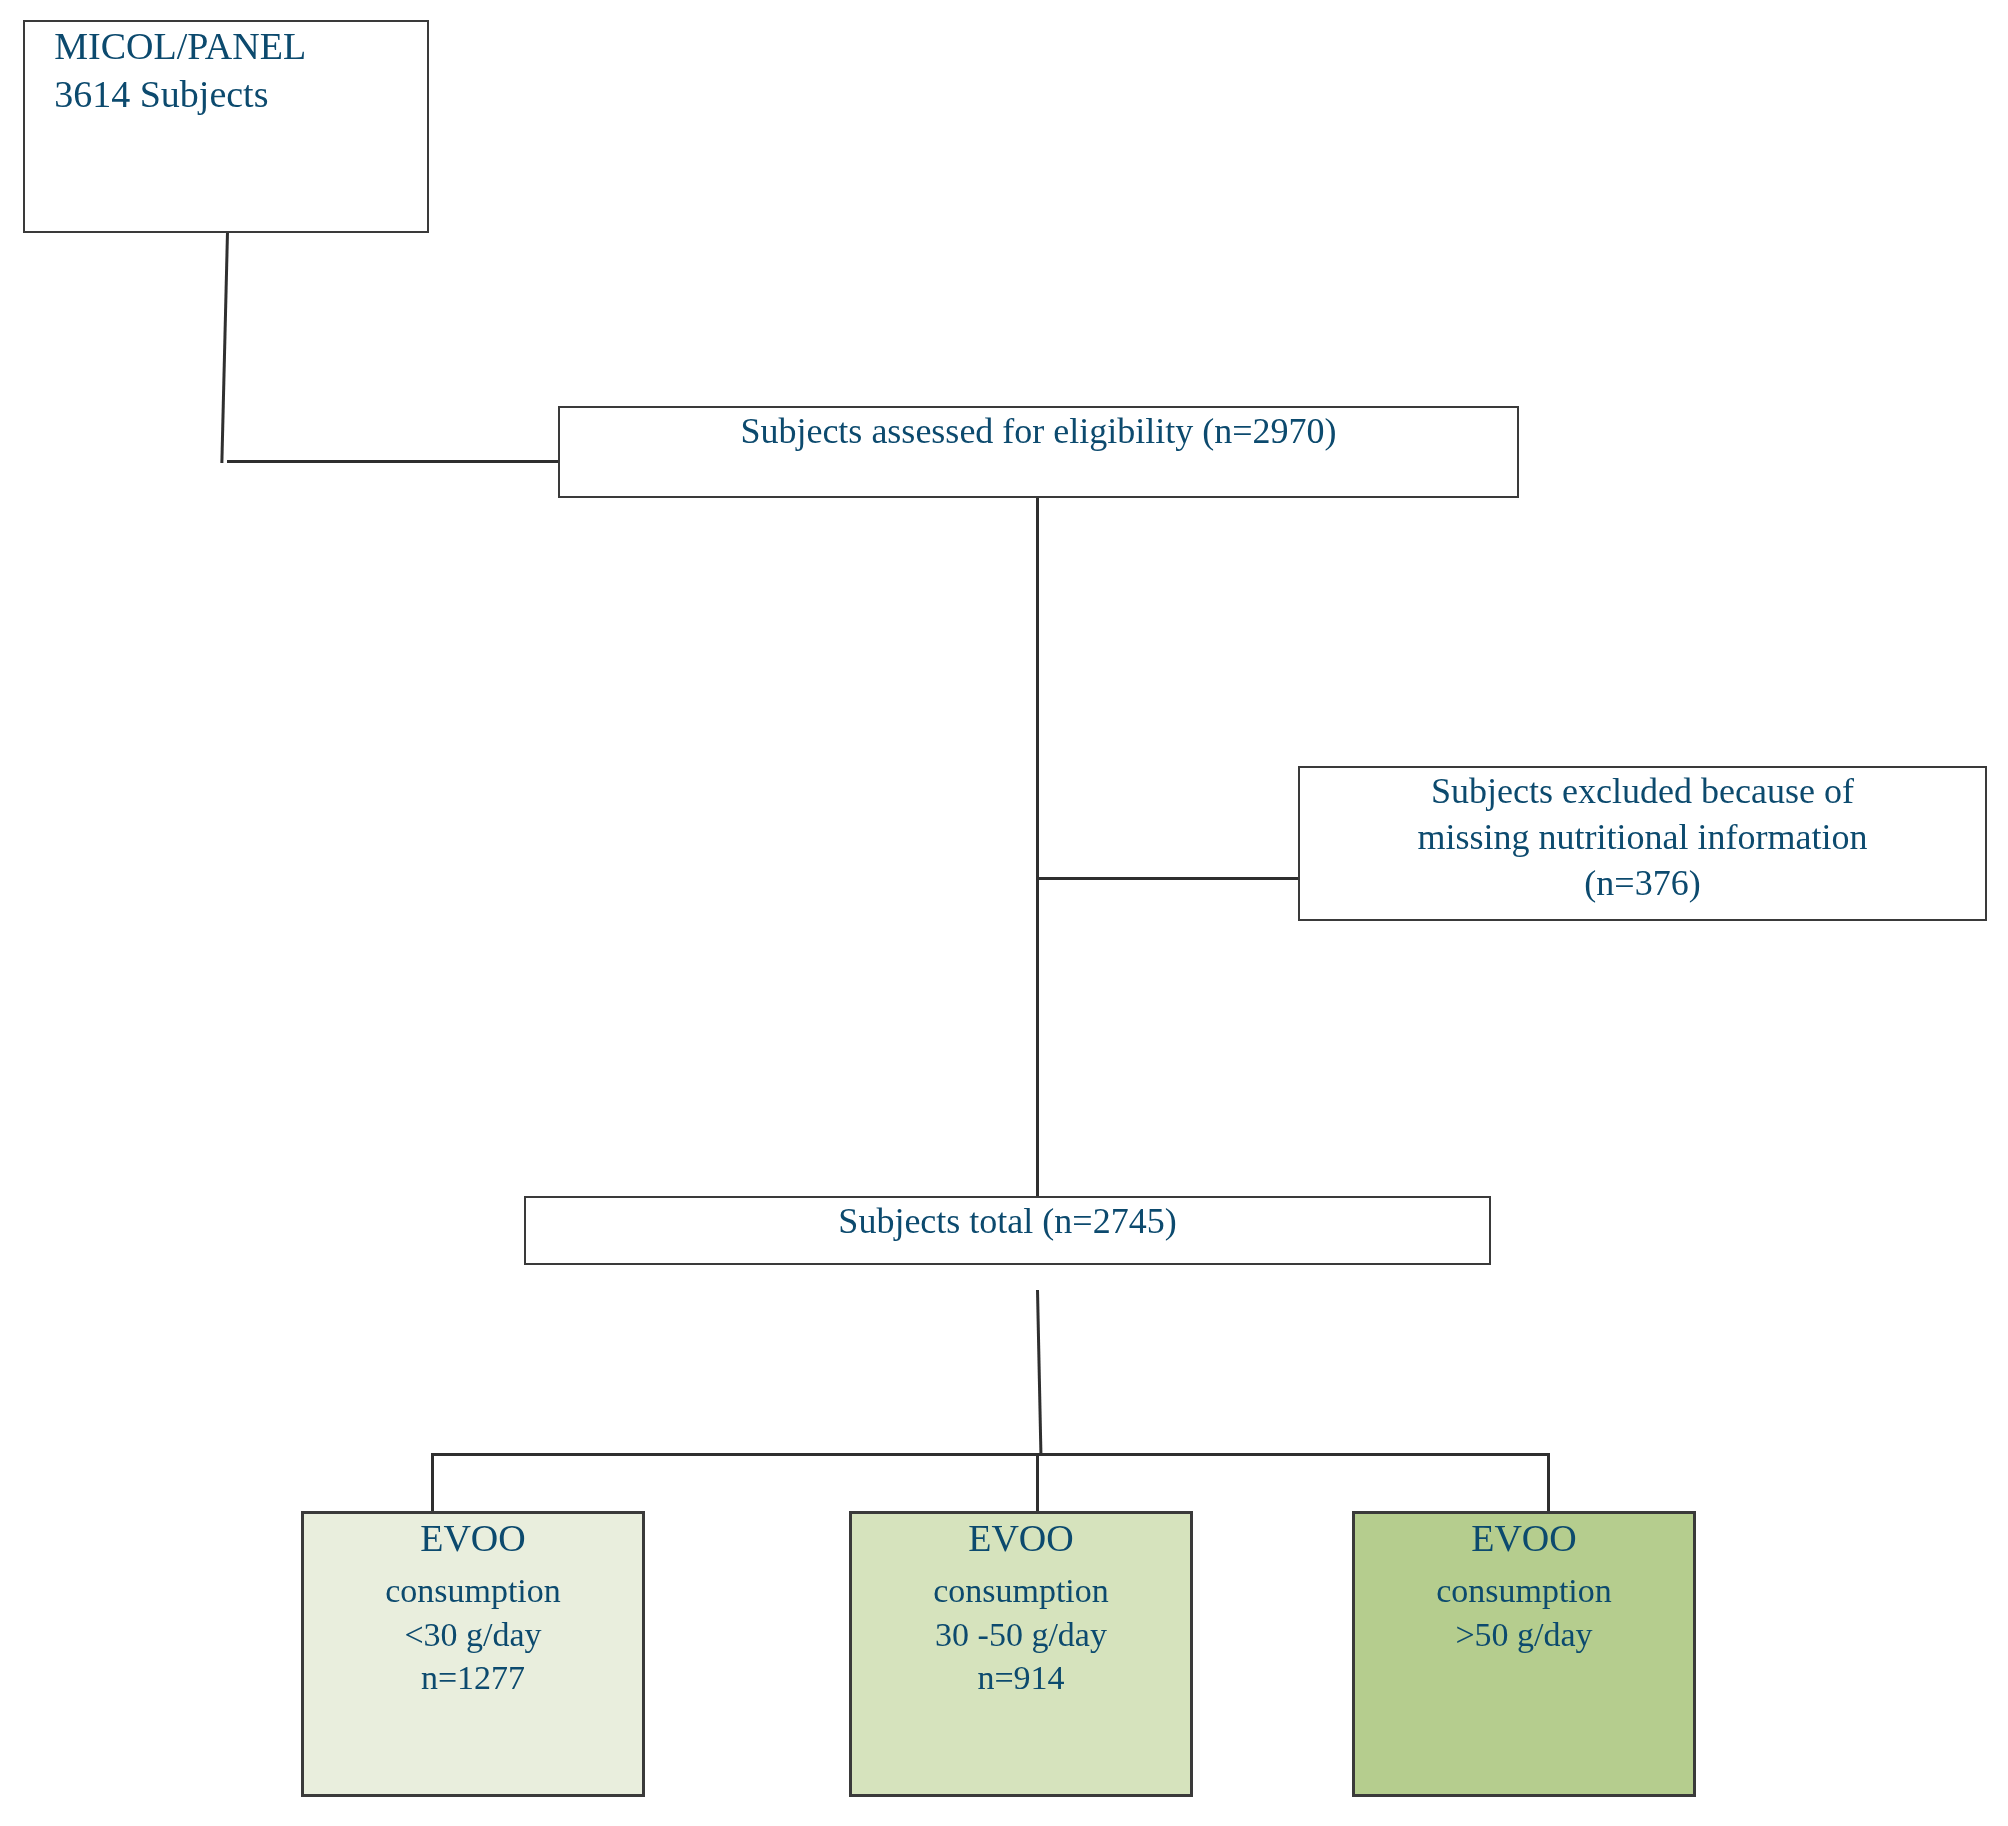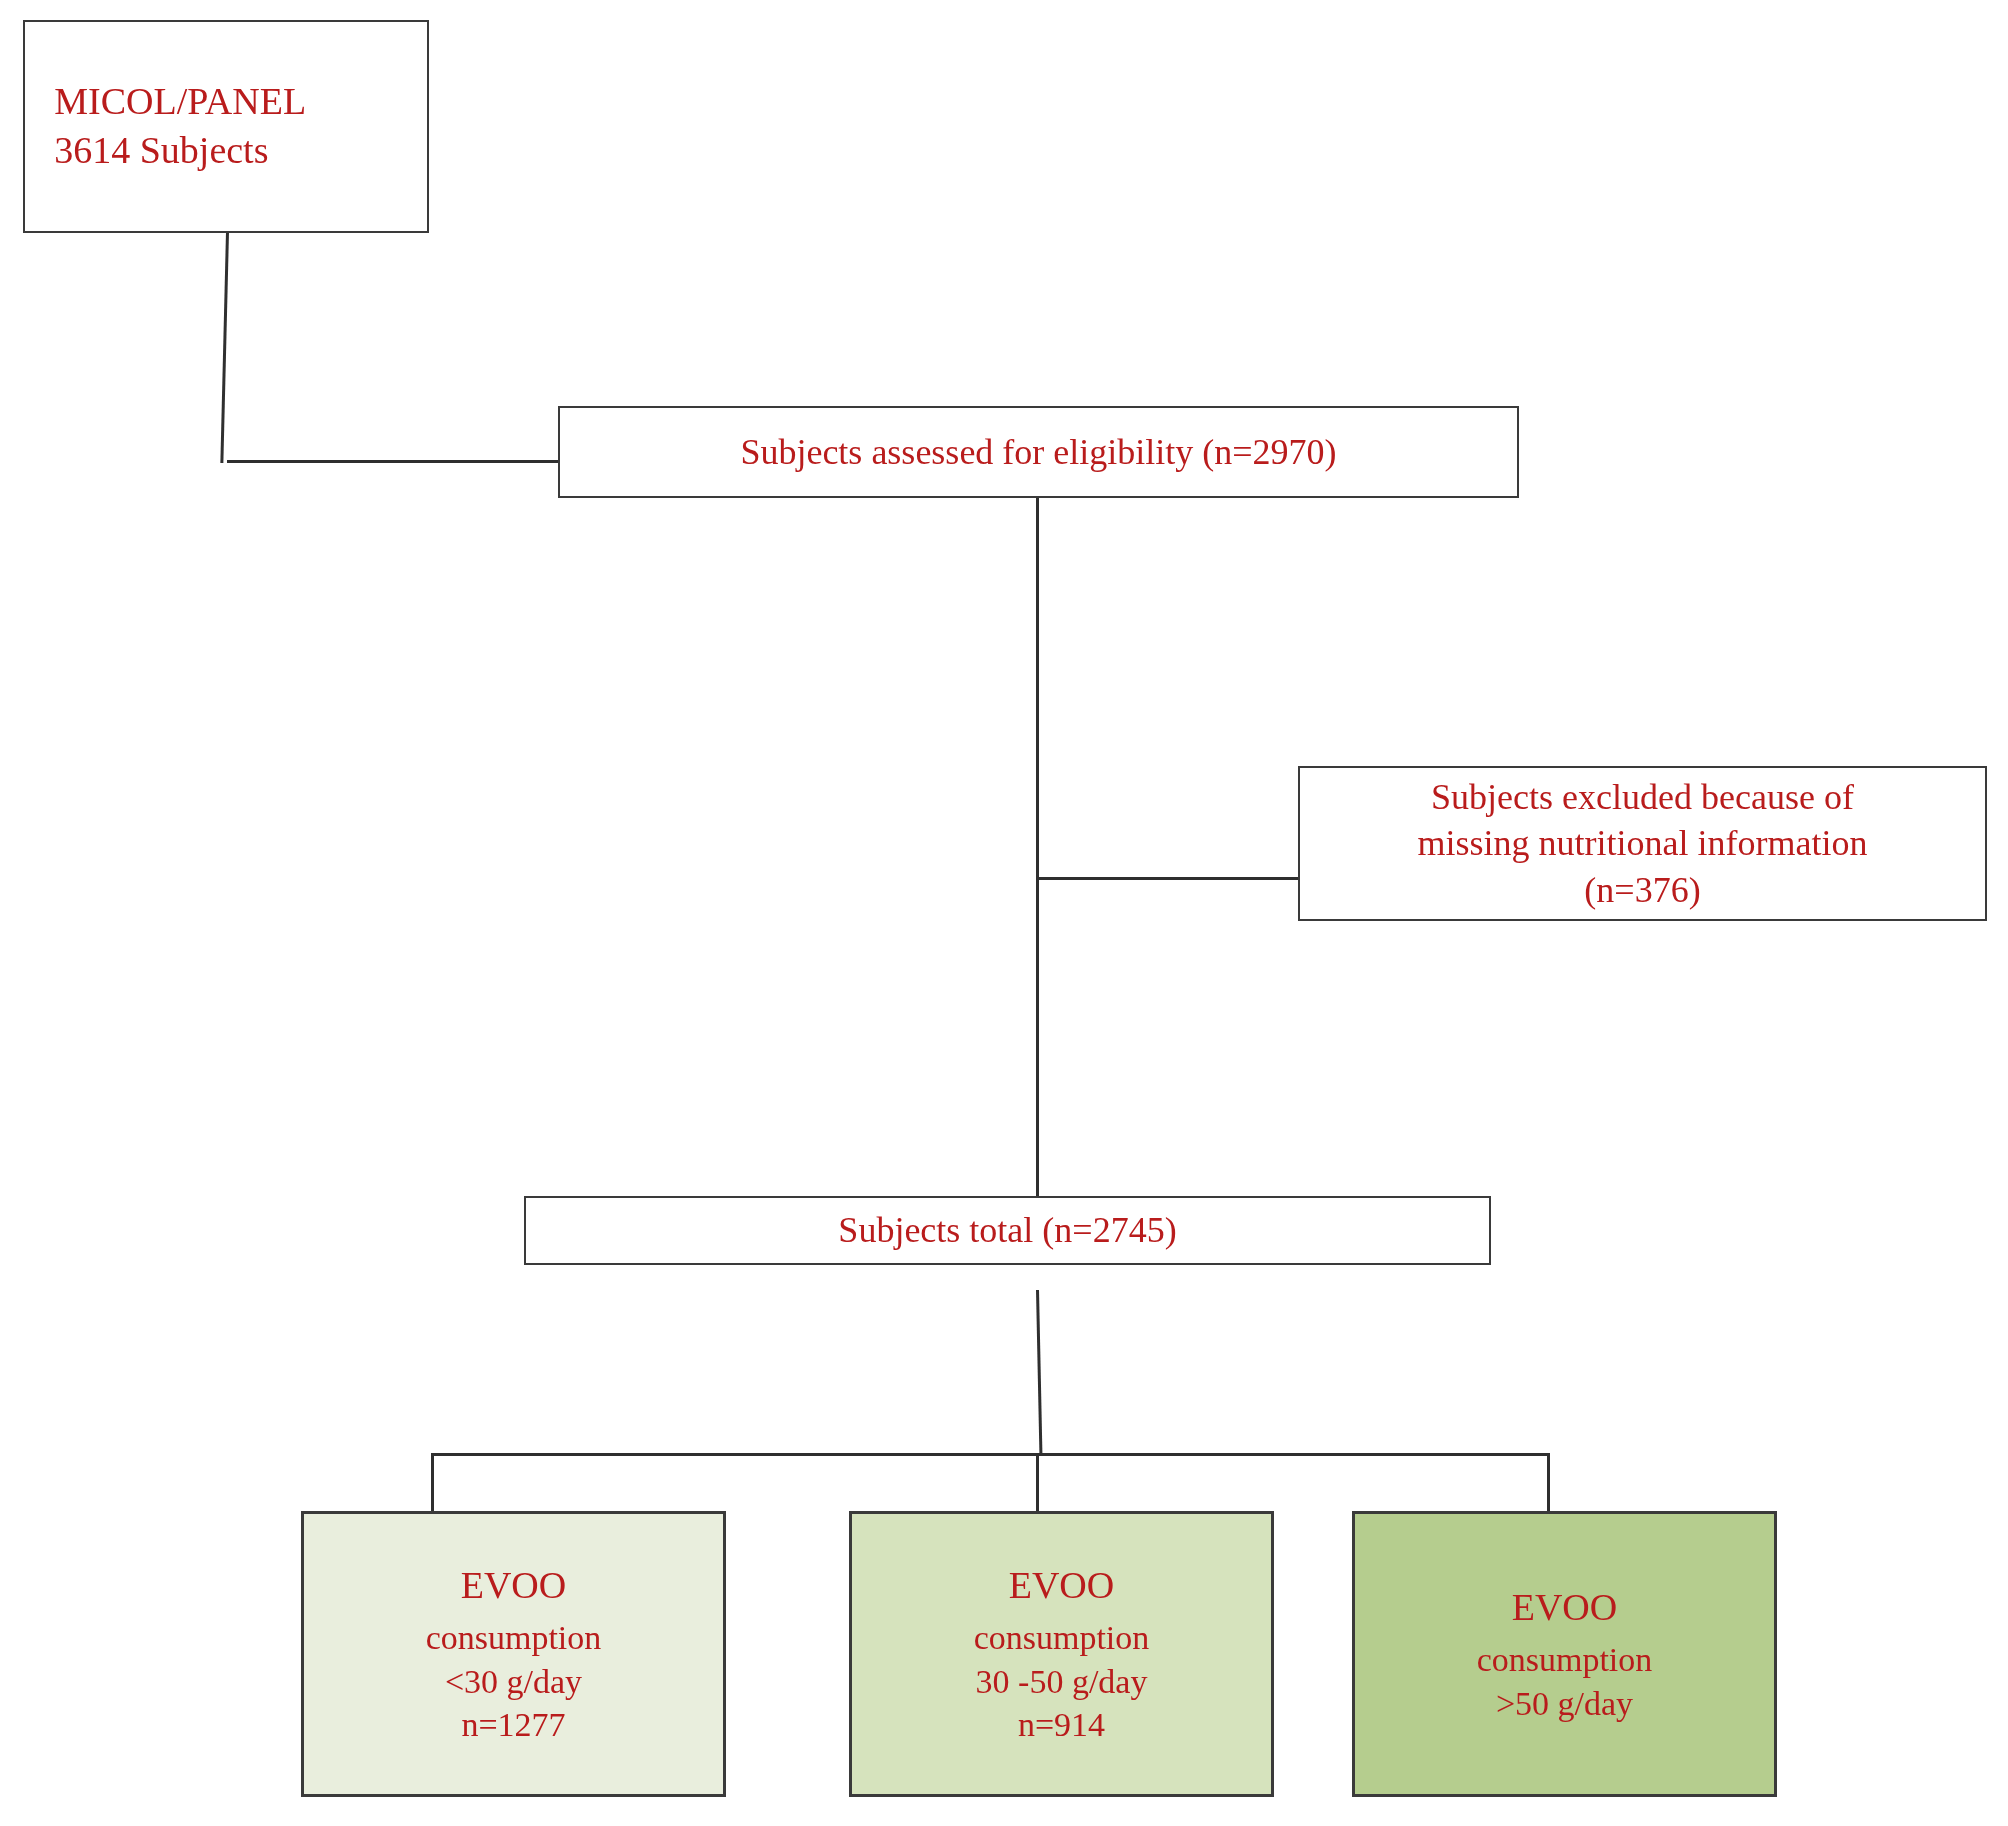--- a/index.html
+++ b/index.html
@@ -13,24 +13,23 @@
     width: 2008px;
     height: 1826px;
     background: #ffffff;
     font-family: "Liberation Serif", "DejaVu Serif", serif;
     overflow: hidden;
   }
   .node {
     position: absolute;
     box-sizing: border-box;
     display: flex;
-    align-items: center;
     justify-content: center;
     text-align: center;
-    color: #b91c1c;
+    color: #0c4a6e;
     border: 2.5px solid #3a3a3a;
     background: #ffffff;
     line-height: 1.28;
     z-index: 3;
   }
   .node .inner {
     width: 100%;
     padding: 0 11.5px;
     box-sizing: border-box;
   }
@@ -60,21 +59,21 @@
     left: 1298px; top: 766px; width: 689px; height: 155px;
     font-size: 36px;
   }
 
   #node-total {
     left: 524px; top: 1196px; width: 967px; height: 69px;
     font-size: 36px;
   }
 
   .node-group {
-    top: 1511px; width: 425px; height: 286px;
+    top: 1511px; width: 344px; height: 286px;
     font-size: 33px;
     border: 3.3px solid #3a3a3a;
   }
   #node-group-low  { left: 301px;  background: #e9eedd; }
   #node-group-mid  { left: 849px; background: #d6e3bd; }
   #node-group-high { left: 1352px; background: #b5cd8e; }
 
   .node-group .inner { padding: 0 8.2px; }
   .group-title { font-size: 38px; display: block; margin-bottom: 6.5px; }
   .group-line  { font-size: 34px; display: block; }

